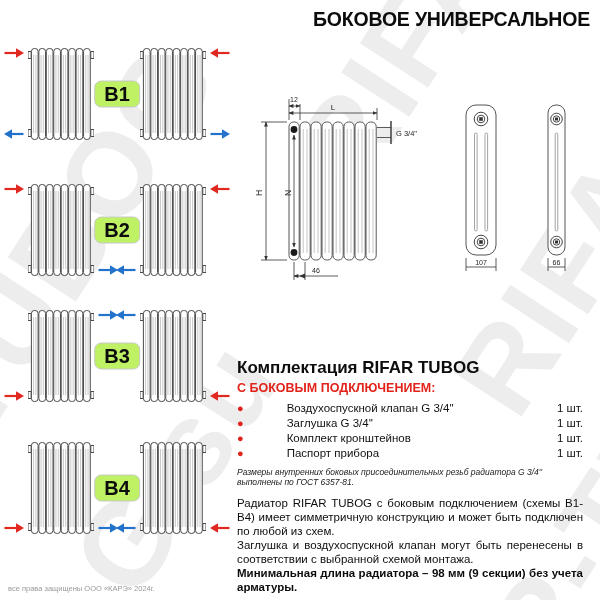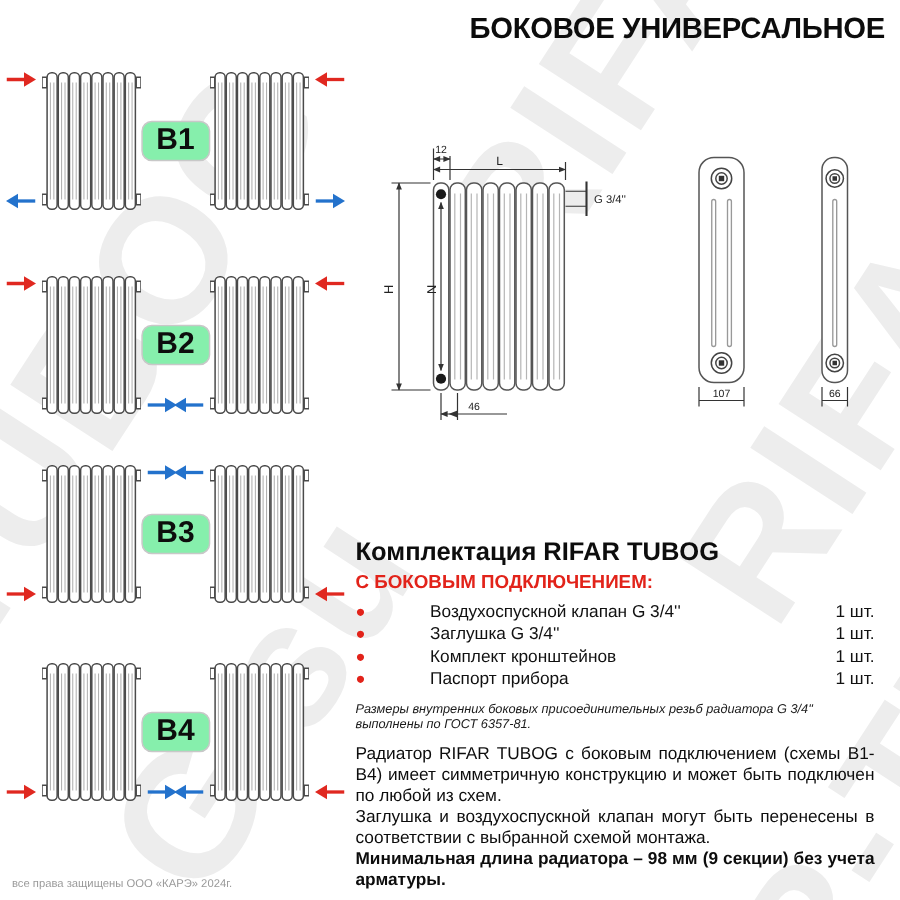--- a/index.html
+++ b/index.html
@@ -21,21 +21,21 @@
   
   .schemes{position:absolute;left:0;top:46px;width:234px;}
   .scheme-row{position:relative;height:96px;}
   .scheme-row:nth-child(1){margin-bottom:40px;}
   .scheme-row:nth-child(2){margin-bottom:30px;}
   .scheme-row:nth-child(3){margin-bottom:36px;}
   .rad-slot{position:absolute;top:0;width:66px;height:96px;}
   .rad-left{left:28px;}
   .rad-right{left:140px;}
   .scheme-label{position:absolute;left:50%;top:50%;transform:translate(-50%,-50%);
-      border:1.5px solid #c8c8c8;border-radius:7px;background:#86efac;
+      border:1.5px solid #c8c8c8;border-radius:7px;background:#bef264;
       font-weight:800;font-size:20px;padding:1px 9px;color:#0d0d0d;}
   .flow-arrow{position:absolute;width:20px;height:12px;line-height:0;}
   .c-tl{left:-24px;top:1px;} .c-bl{left:-24px;bottom:2px;}
   .c-tr{right:-24px;top:1px;} .c-br{right:-24px;bottom:2px;}
   .dir-left{transform:scaleX(-1);}
   
   .dim-drawing{position:absolute;left:253px;top:94px;}
   .side-views{position:absolute;left:452px;top:103px;}
   .drawing-caption{position:absolute;left:274px;top:276px;font-size:9.5px;
       font-style:italic;color:#222;}

